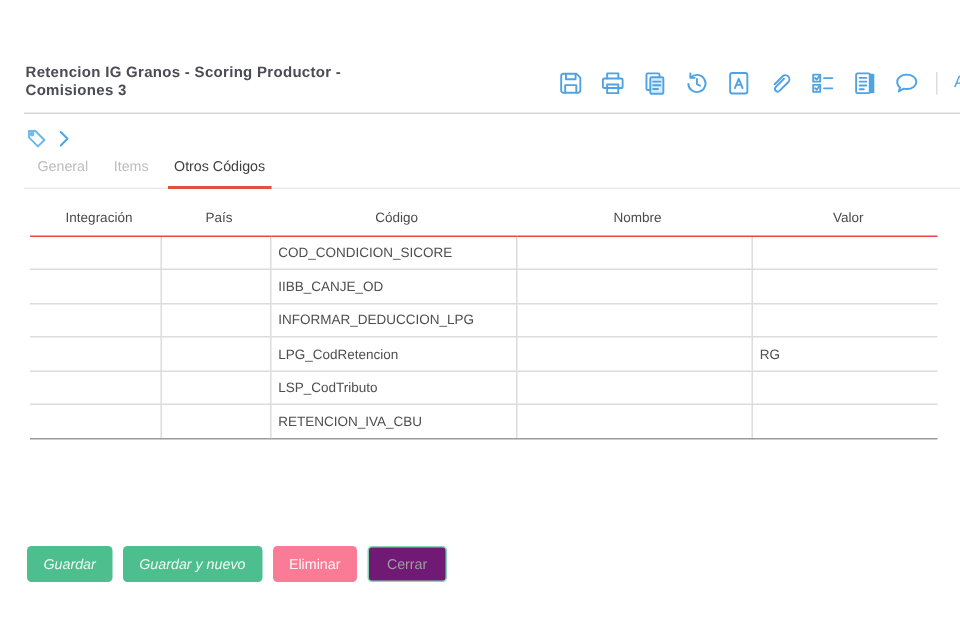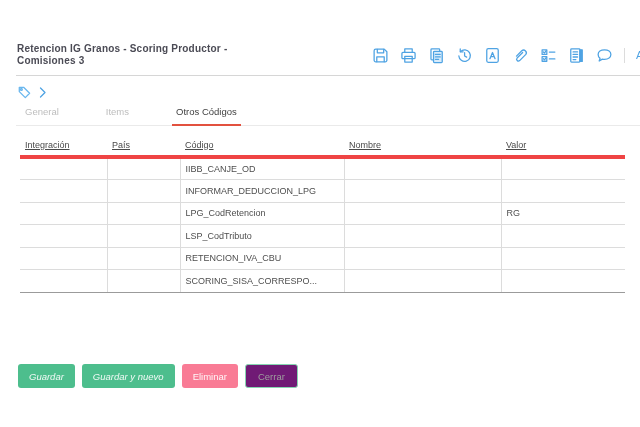--- a/index.html
+++ b/index.html
@@ -27,40 +27,40 @@
 
   .header-divider { position:absolute; left:16px; right:0; top:75px; border-top:1px solid #d6d6d6; }
 
   
   .tagsbar { position:absolute; left:18px; top:86px; display:flex; align-items:center; gap:8px; }
   .tagsbar svg { stroke:#6ab7ee; fill:none; stroke-width:1.3; stroke-linecap:round; stroke-linejoin:round; }
 
   
   .tabs {
     position:absolute; left:16px; right:0; top:100px;
-    display:flex; padding-left:9px; border-bottom:1px solid #eaeaea;gap:30px;
+    display:flex; padding-left:9px; border-bottom:1px solid #eaeaea;
   }
   .tab {
     position:relative; font-size:9.5px; color:#bdbdbd;
     padding:6px 0 8px 0; margin-right:17px; cursor:pointer;
   }
   .tab.active { color:#3f3f3f; }
   .tab.active::after {
     content:""; position:absolute; left:-4px; right:-4px; bottom:-1px;
     height:2px; background:#e2513f;
   }
 
   
   table.grid {
     position:absolute; left:20px; top:136px; width:605px;
     border-collapse:collapse; table-layout:fixed;
   }
   table.grid th {
     height:21px; font-size:9px; font-weight:400; color:#4a4a4a;
-    text-align:left; padding:0 0 2px 5px; border-bottom:4px solid #ef4444;text-decoration:underline;
+    text-align:center; padding:0 0 2px 5px; border-bottom:1px solid #ef4444;
   }
   table.grid td {
     height:22.5px; font-size:9px; color:#4e4e4e;
     padding:0 4px 0 5px; border-bottom:1px solid #dcdcdc; border-right:1px solid #dcdcdc;
     white-space:nowrap; overflow:hidden; text-overflow:ellipsis;
   }
   table.grid td:last-child { border-right:none; }
   table.grid tr:last-child td { border-bottom:1px solid #9b9b9b; }
 
   
@@ -182,20 +182,27 @@
         <th>País</th>
         <th>Código</th>
         <th>Nombre</th>
         <th>Valor</th>
       </tr>
     </thead>
     <tbody>
       <tr>
         <td></td>
         <td></td>
+        <td>COD_CONDICION_SICORE</td>
+        <td></td>
+        <td></td>
+      </tr>
+      <tr>
+        <td></td>
+        <td></td>
         <td>IIBB_CANJE_OD</td>
         <td></td>
         <td></td>
       </tr>
       <tr>
         <td></td>
         <td></td>
         <td>INFORMAR_DEDUCCION_LPG</td>
         <td></td>
         <td></td>
@@ -211,27 +218,20 @@
         <td></td>
         <td></td>
         <td>LSP_CodTributo</td>
         <td></td>
         <td></td>
       </tr>
       <tr>
         <td></td>
         <td></td>
         <td>RETENCION_IVA_CBU</td>
-        <td></td>
-        <td></td>
-      </tr>
-      <tr>
-        <td></td>
-        <td></td>
-        <td>SCORING_SISA_CORRESPO...</td>
         <td></td>
         <td></td>
       </tr>
     </tbody>
   </table>
 
   <div class="footer">
     <button class="btn primary">Guardar</button>
     <button class="btn primary">Guardar y nuevo</button>
     <button class="btn danger">Eliminar</button>

